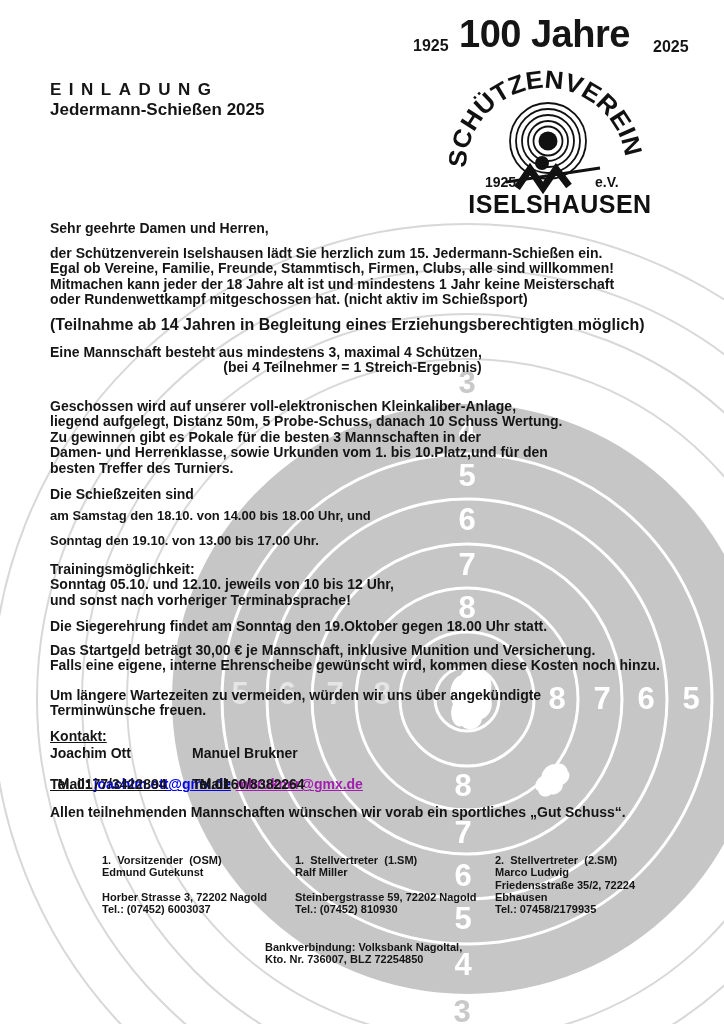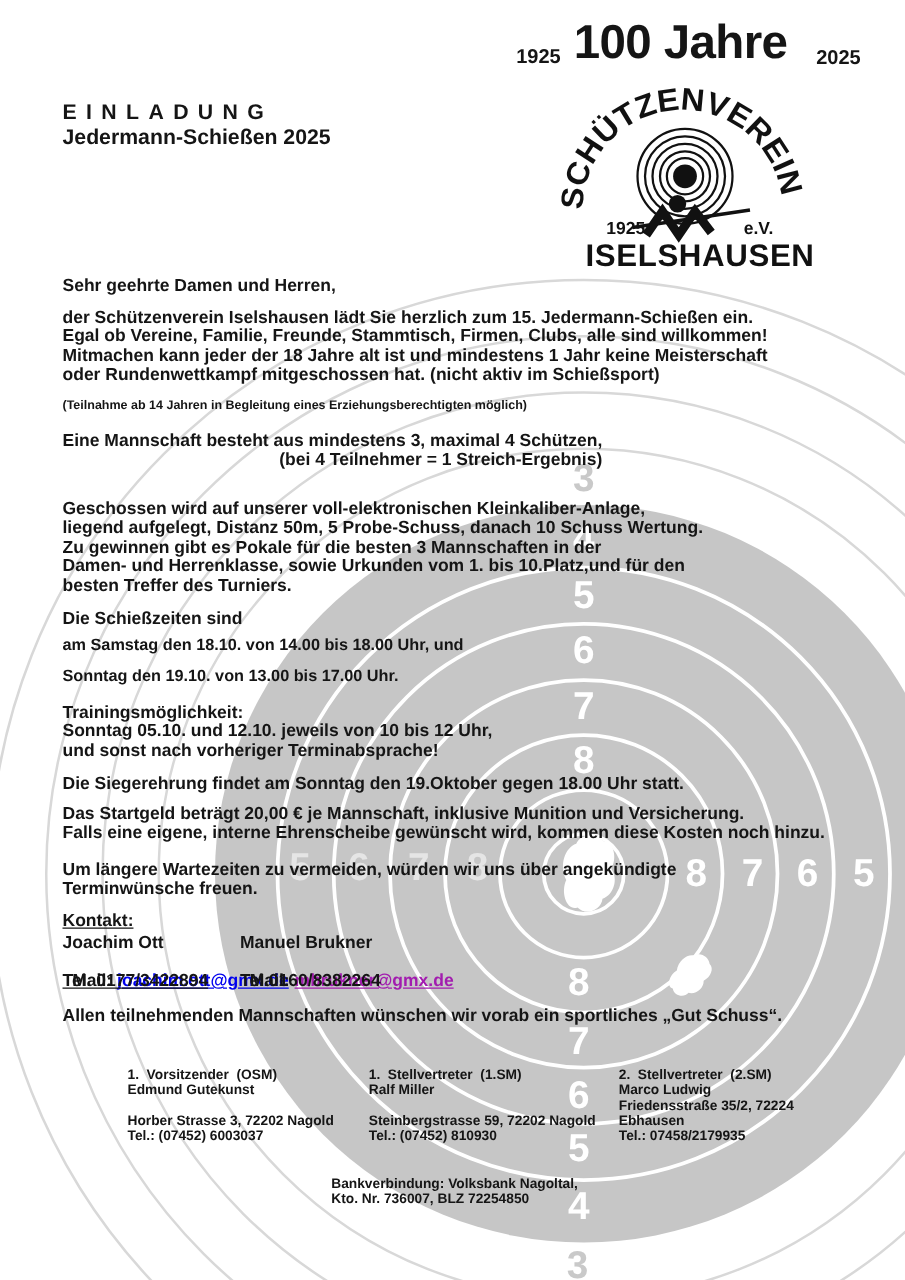--- a/index.html
+++ b/index.html
@@ -3,21 +3,21 @@
 <meta charset="utf-8">
 <style>
   html,body{margin:0;padding:0;}
   body{
     width:724px;height:1024px;position:relative;overflow:hidden;
     background:#ffffff;color:#151515;
     font-family:"Liberation Sans",sans-serif;font-weight:bold;
   }
   .abs{position:absolute;white-space:pre-wrap;z-index:2;}
   .t12{font-size:14px;line-height:15.4px;}
-  .t10{font-size:10px;line-height:13px;}
+  .t10{font-size:16px;line-height:13px;}
   .big{font-size:13px;line-height:25px;}
   .tiny{font-size:11px;line-height:12.3px;}
   .yr{font-size:16px;line-height:16px;}
   #title100{font-size:38px;line-height:42px;letter-spacing:-0.5px;}
   #einladung{font-size:17px;line-height:20px;letter-spacing:7.5px;}
   #subtitle{font-size:17px;line-height:20px;}
   #kontakt-heading{text-decoration:underline;}
   a.mail{text-decoration:underline;font-weight:bold;}
   .mail-label{margin-right:4px;text-align:center;}
   #target-svg{position:absolute;left:0;top:0;z-index:0;}
@@ -111,21 +111,21 @@
 Zu gewinnen gibt es Pokale für die besten 3 Mannschaften in der
 Damen- und Herrenklasse, sowie Urkunden vom 1. bis 10.Platz,und für den
 besten Treffer des Turniers.</div>
 <div class="abs t12" style="left:50px;top:487px;text-align:center;">Die Schießzeiten sind</div>
 <div class="abs big" style="left:50px;top:503px;">am Samstag den 18.10. von 14.00 bis 18.00 Uhr, und
 Sonntag den 19.10. von 13.00 bis 17.00 Uhr.</div>
 <div class="abs t12" style="left:50px;top:562px;">Trainingsmöglichkeit:
 Sonntag 05.10. und 12.10. jeweils von 10 bis 12 Uhr,
 und sonst nach vorheriger Terminabsprache!</div>
 <div class="abs t12" style="left:50px;top:619px;">Die Siegerehrung findet am Sonntag den 19.Oktober gegen 18.00 Uhr statt.</div>
-<div class="abs t12" style="left:50px;top:643px;">Das Startgeld beträgt 20,00 € je Mannschaft, inklusive Munition und Versicherung.
+<div class="abs t12" style="left:50px;top:643px;">Das Startgeld beträgt 30,00 € je Mannschaft, inklusive Munition und Versicherung.
 Falls eine eigene, interne Ehrenscheibe gewünscht wird, kommen diese Kosten noch hinzu.</div>
 <div class="abs t12" style="left:50px;top:688px;">Um längere Wartezeiten zu vermeiden, würden wir uns über angekündigte
 Terminwünsche freuen.</div>
 
 <div class="abs t12" id="kontakt-heading" style="left:50px;top:729px;">Kontakt:</div>
 <div class="abs t12" style="left:50px;top:746px;">Joachim Ott</div>
 <div class="abs t12" style="left:192px;top:746px;">Manuel Brukner</div>
 <div class="abs t12" style="left:50px;top:762px;">
   <span class="mail-label">Mail:</span><a class="mail" href="#" style="color: rgb(0, 0, 238);">joachim.ott@gmx.de</a>
 </div>

